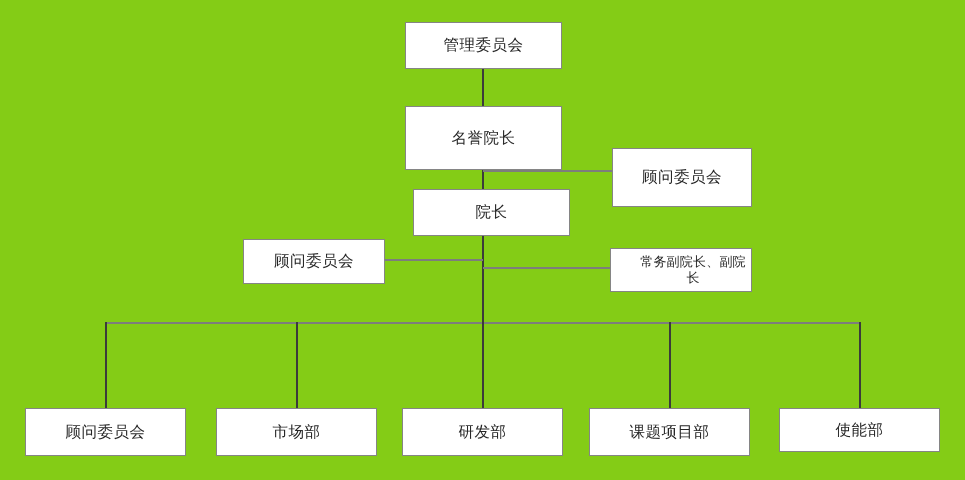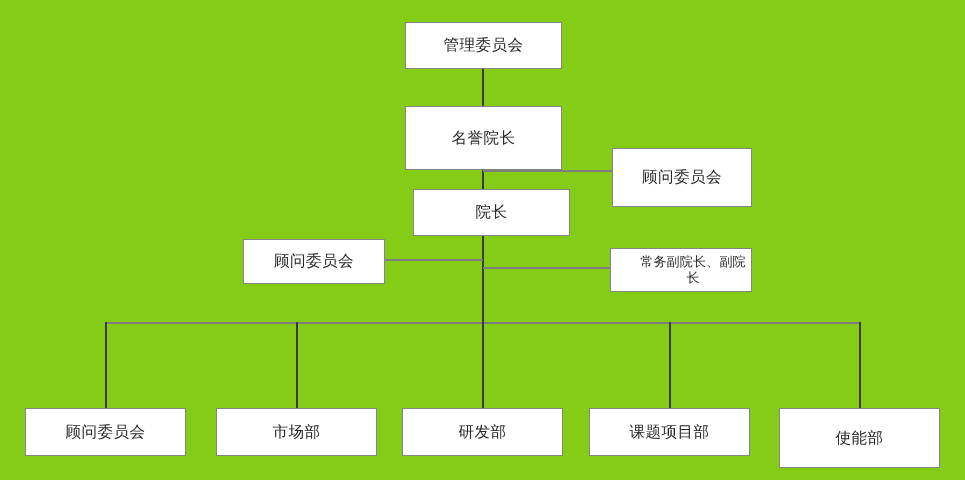--- a/index.html
+++ b/index.html
@@ -118,17 +118,17 @@
   </div>
 
   <div class="node" style="left:589px; top:408px; width:161px; height:48px;">
     <span>课题项目部</span>
   </div>
 
   <div class="node" style="left:402px; top:408px; width:161px; height:48px;">
     <span>研发部</span>
   </div>
 
-  <div class="node" style="left:779px; top:408px; width:161px; height:60px;">
+  <div class="node" style="left:779px; top:408px; width:161px; height:44px;">
     <span>使能部</span>
   </div>
 
 </div>
 
 </body></html>

